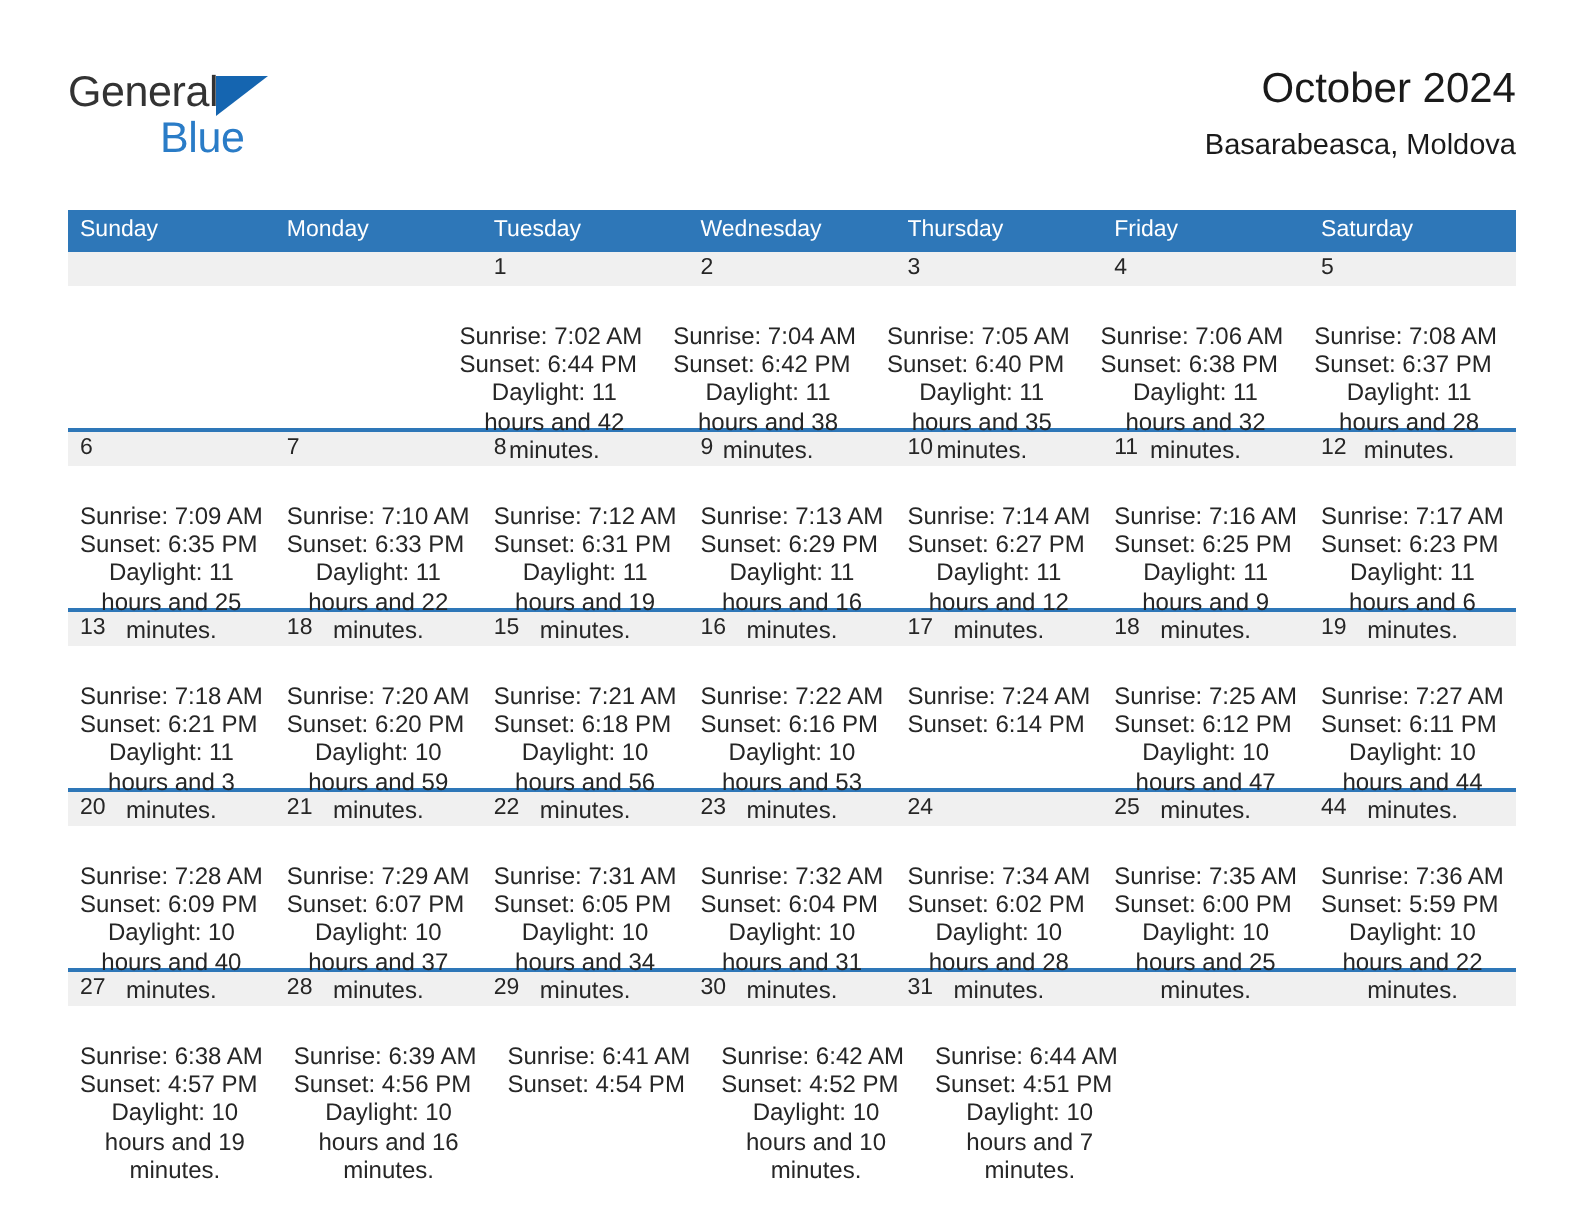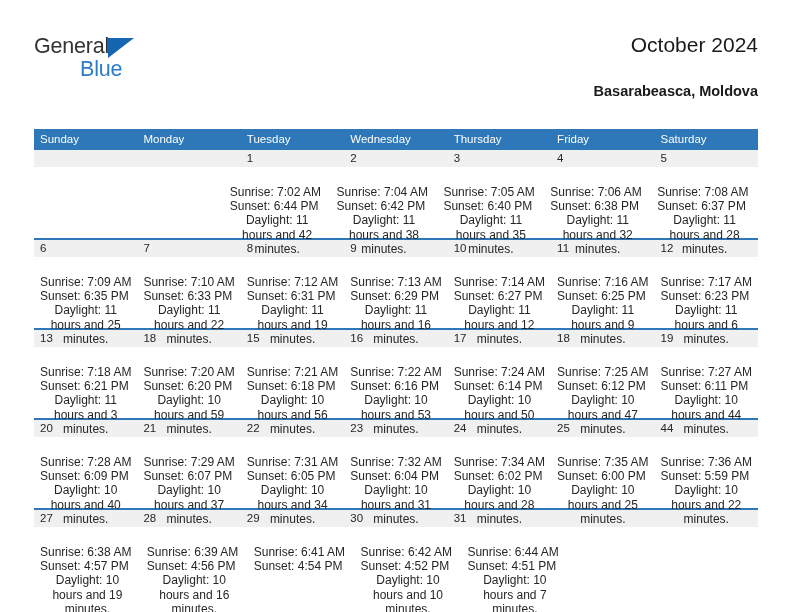--- a/index.html
+++ b/index.html
@@ -75,40 +75,39 @@
   }
   .cal-title {
     font-size: 21px;
     font-weight: normal;
     color: #1a1a1a;
     line-height: 34px;
     white-space: nowrap;
   }
   .cal-subtitle {
     font-size: 14.5px;
-    font-weight: bold;
+    font-weight: normal;
     color: #1a1a1a;
     line-height: 22px;
-    margin-top: 18px;
+    margin-top: 0;
     white-space: nowrap;
   }
 
   
   .calendar {
     position: absolute;
     left: 34px;
     top: 105px;
     width: 724px;
   }
 
   .dow-row {
     display: flex;
     background: #2e77b8;
     height: 21px;
-    margin-top: 24px;
   }
   .dow-cell {
     flex: 1 1 0;
     color: #ffffff;
     font-size: 11.5px;
     line-height: 21px;
     padding-left: 6px;
     box-sizing: border-box;
     white-space: nowrap;
     overflow: hidden;
@@ -306,21 +305,20 @@
               <div class="info-daylight">Daylight: 10 hours and 56 minutes.</div>
             </div>
             <div class="info-cell">
               <div class="info-line">Sunrise: 7:22 AM</div>
               <div class="info-line">Sunset: 6:16 PM</div>
               <div class="info-daylight">Daylight: 10 hours and 53 minutes.</div>
             </div>
             <div class="info-cell">
               <div class="info-line">Sunrise: 7:24 AM</div>
               <div class="info-line">Sunset: 6:14 PM</div>
-              <div class="info-daylight">Daylight: 10 hours and 50 minutes.</div>
             </div>
             <div class="info-cell">
               <div class="info-line">Sunrise: 7:25 AM</div>
               <div class="info-line">Sunset: 6:12 PM</div>
               <div class="info-daylight">Daylight: 10 hours and 47 minutes.</div>
             </div>
             <div class="info-cell">
               <div class="info-line">Sunrise: 7:27 AM</div>
               <div class="info-line">Sunset: 6:11 PM</div>
               <div class="info-daylight">Daylight: 10 hours and 44 minutes.</div>

